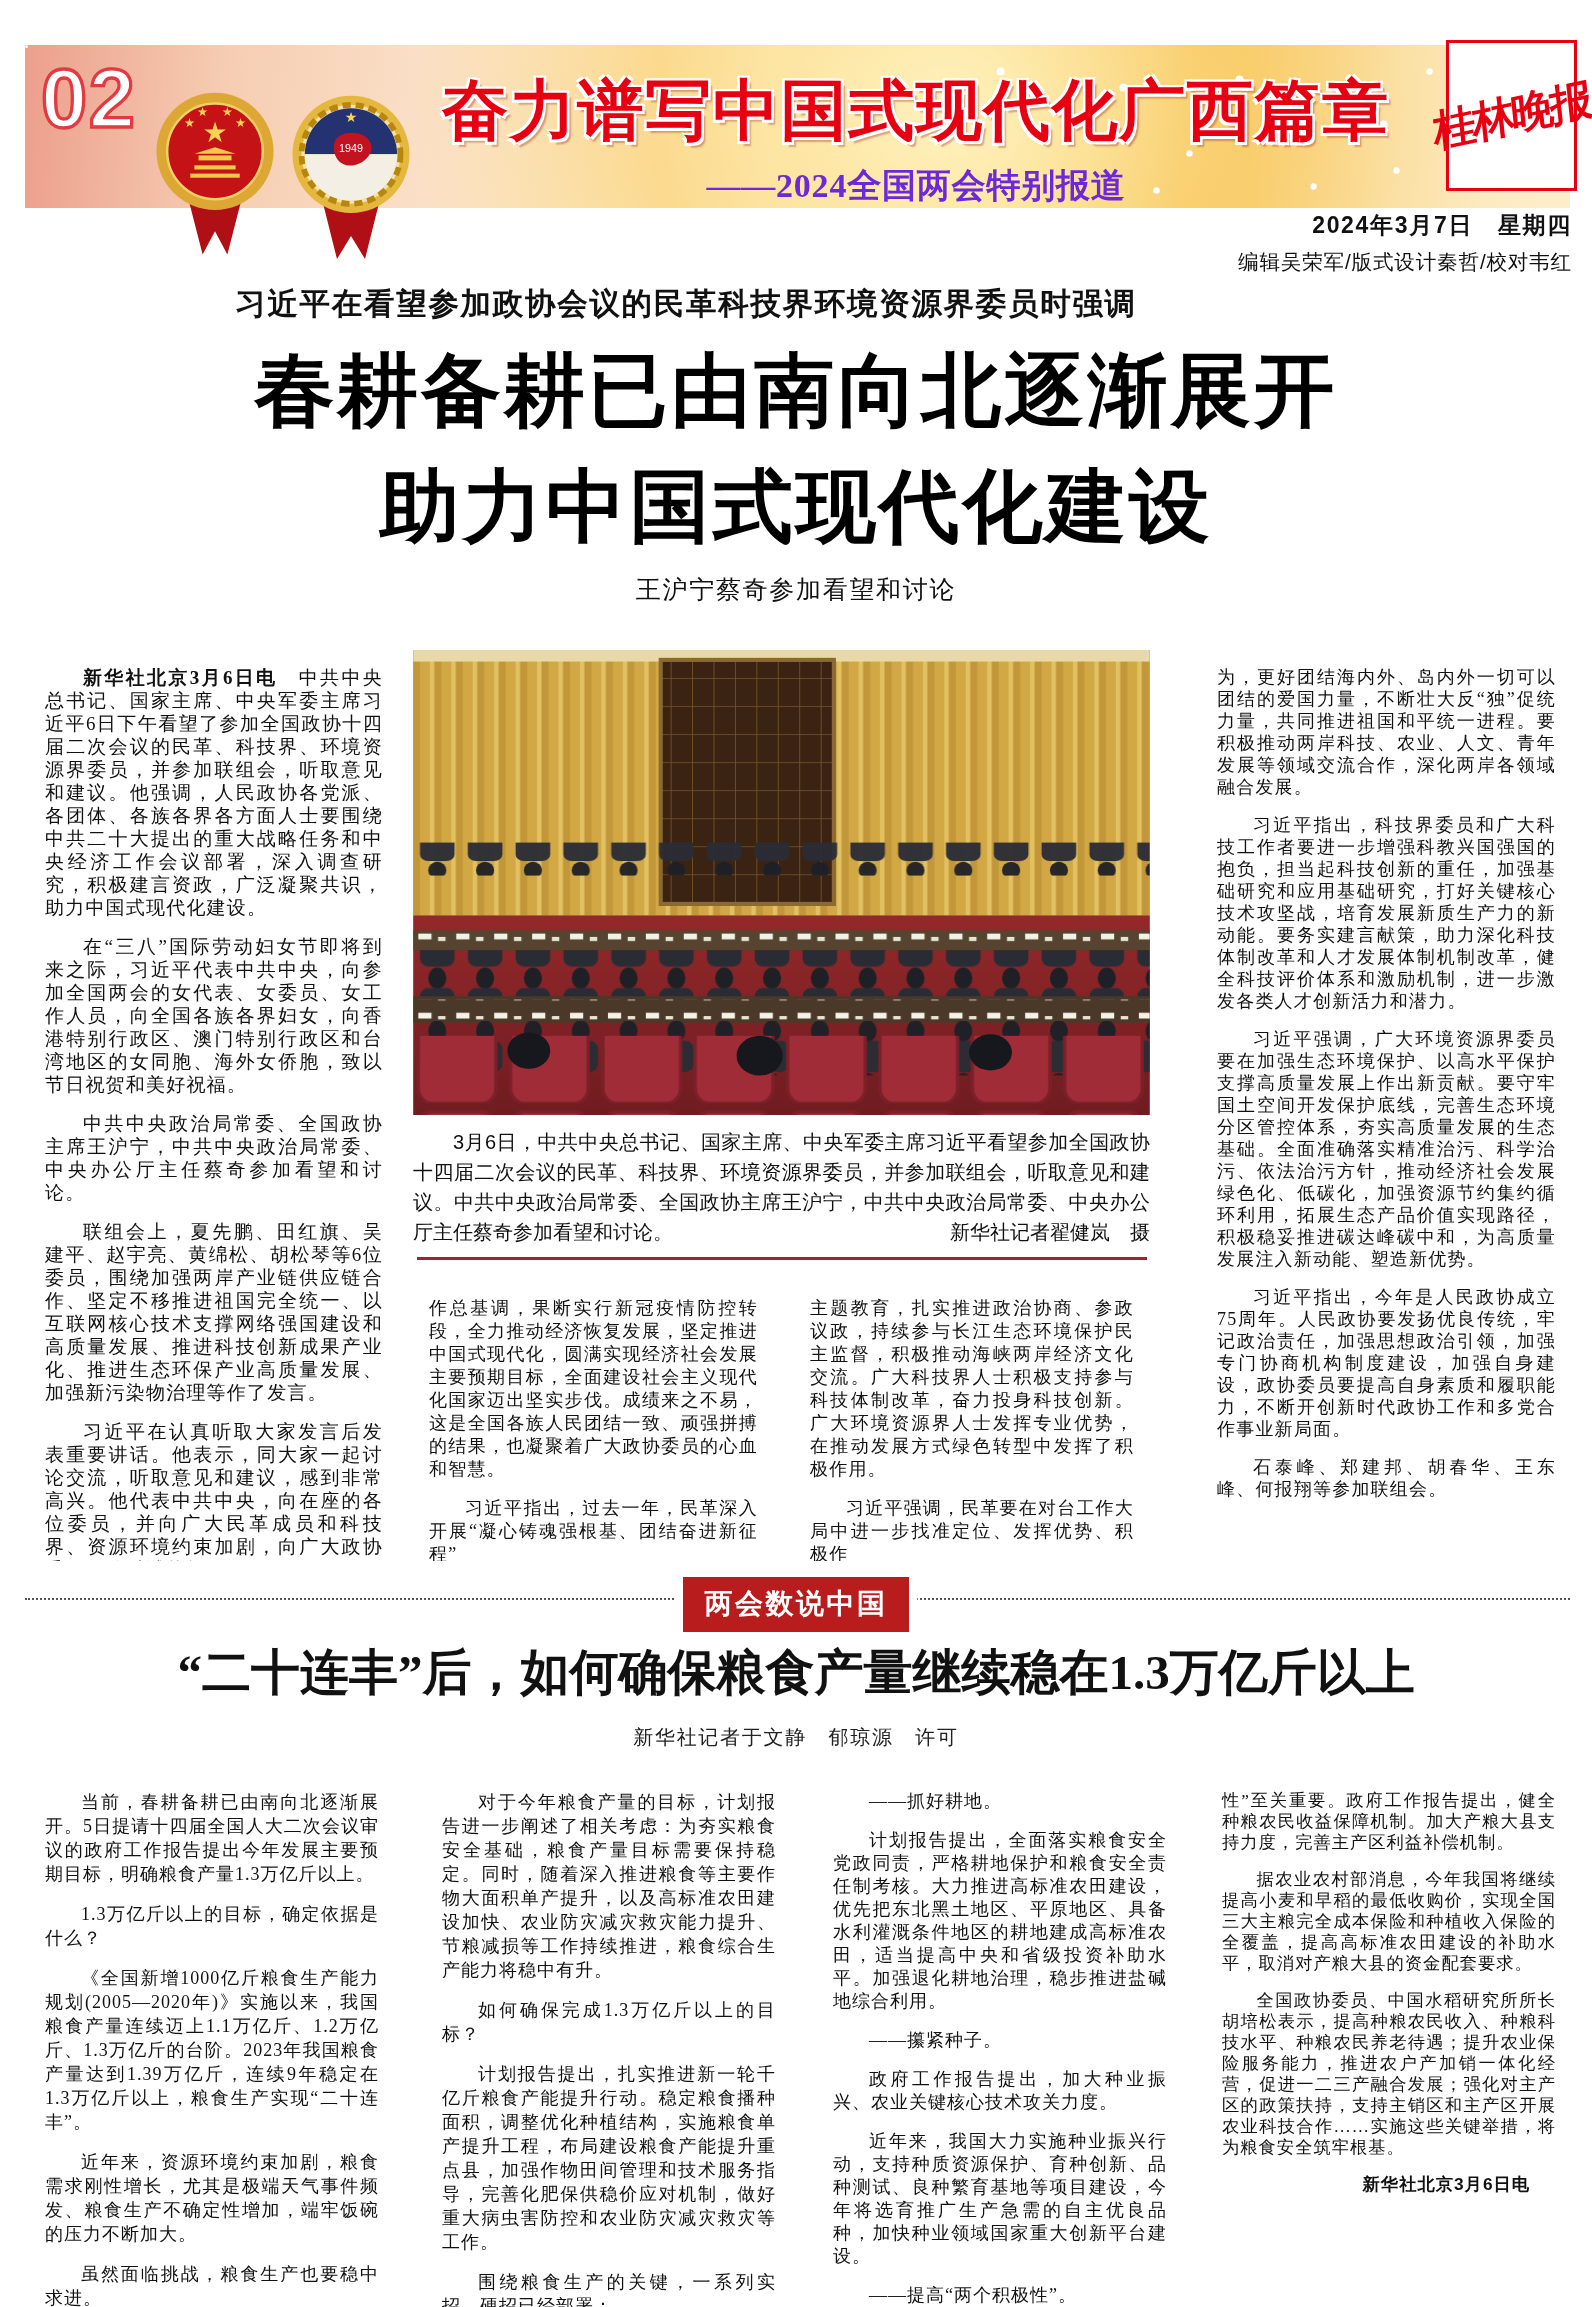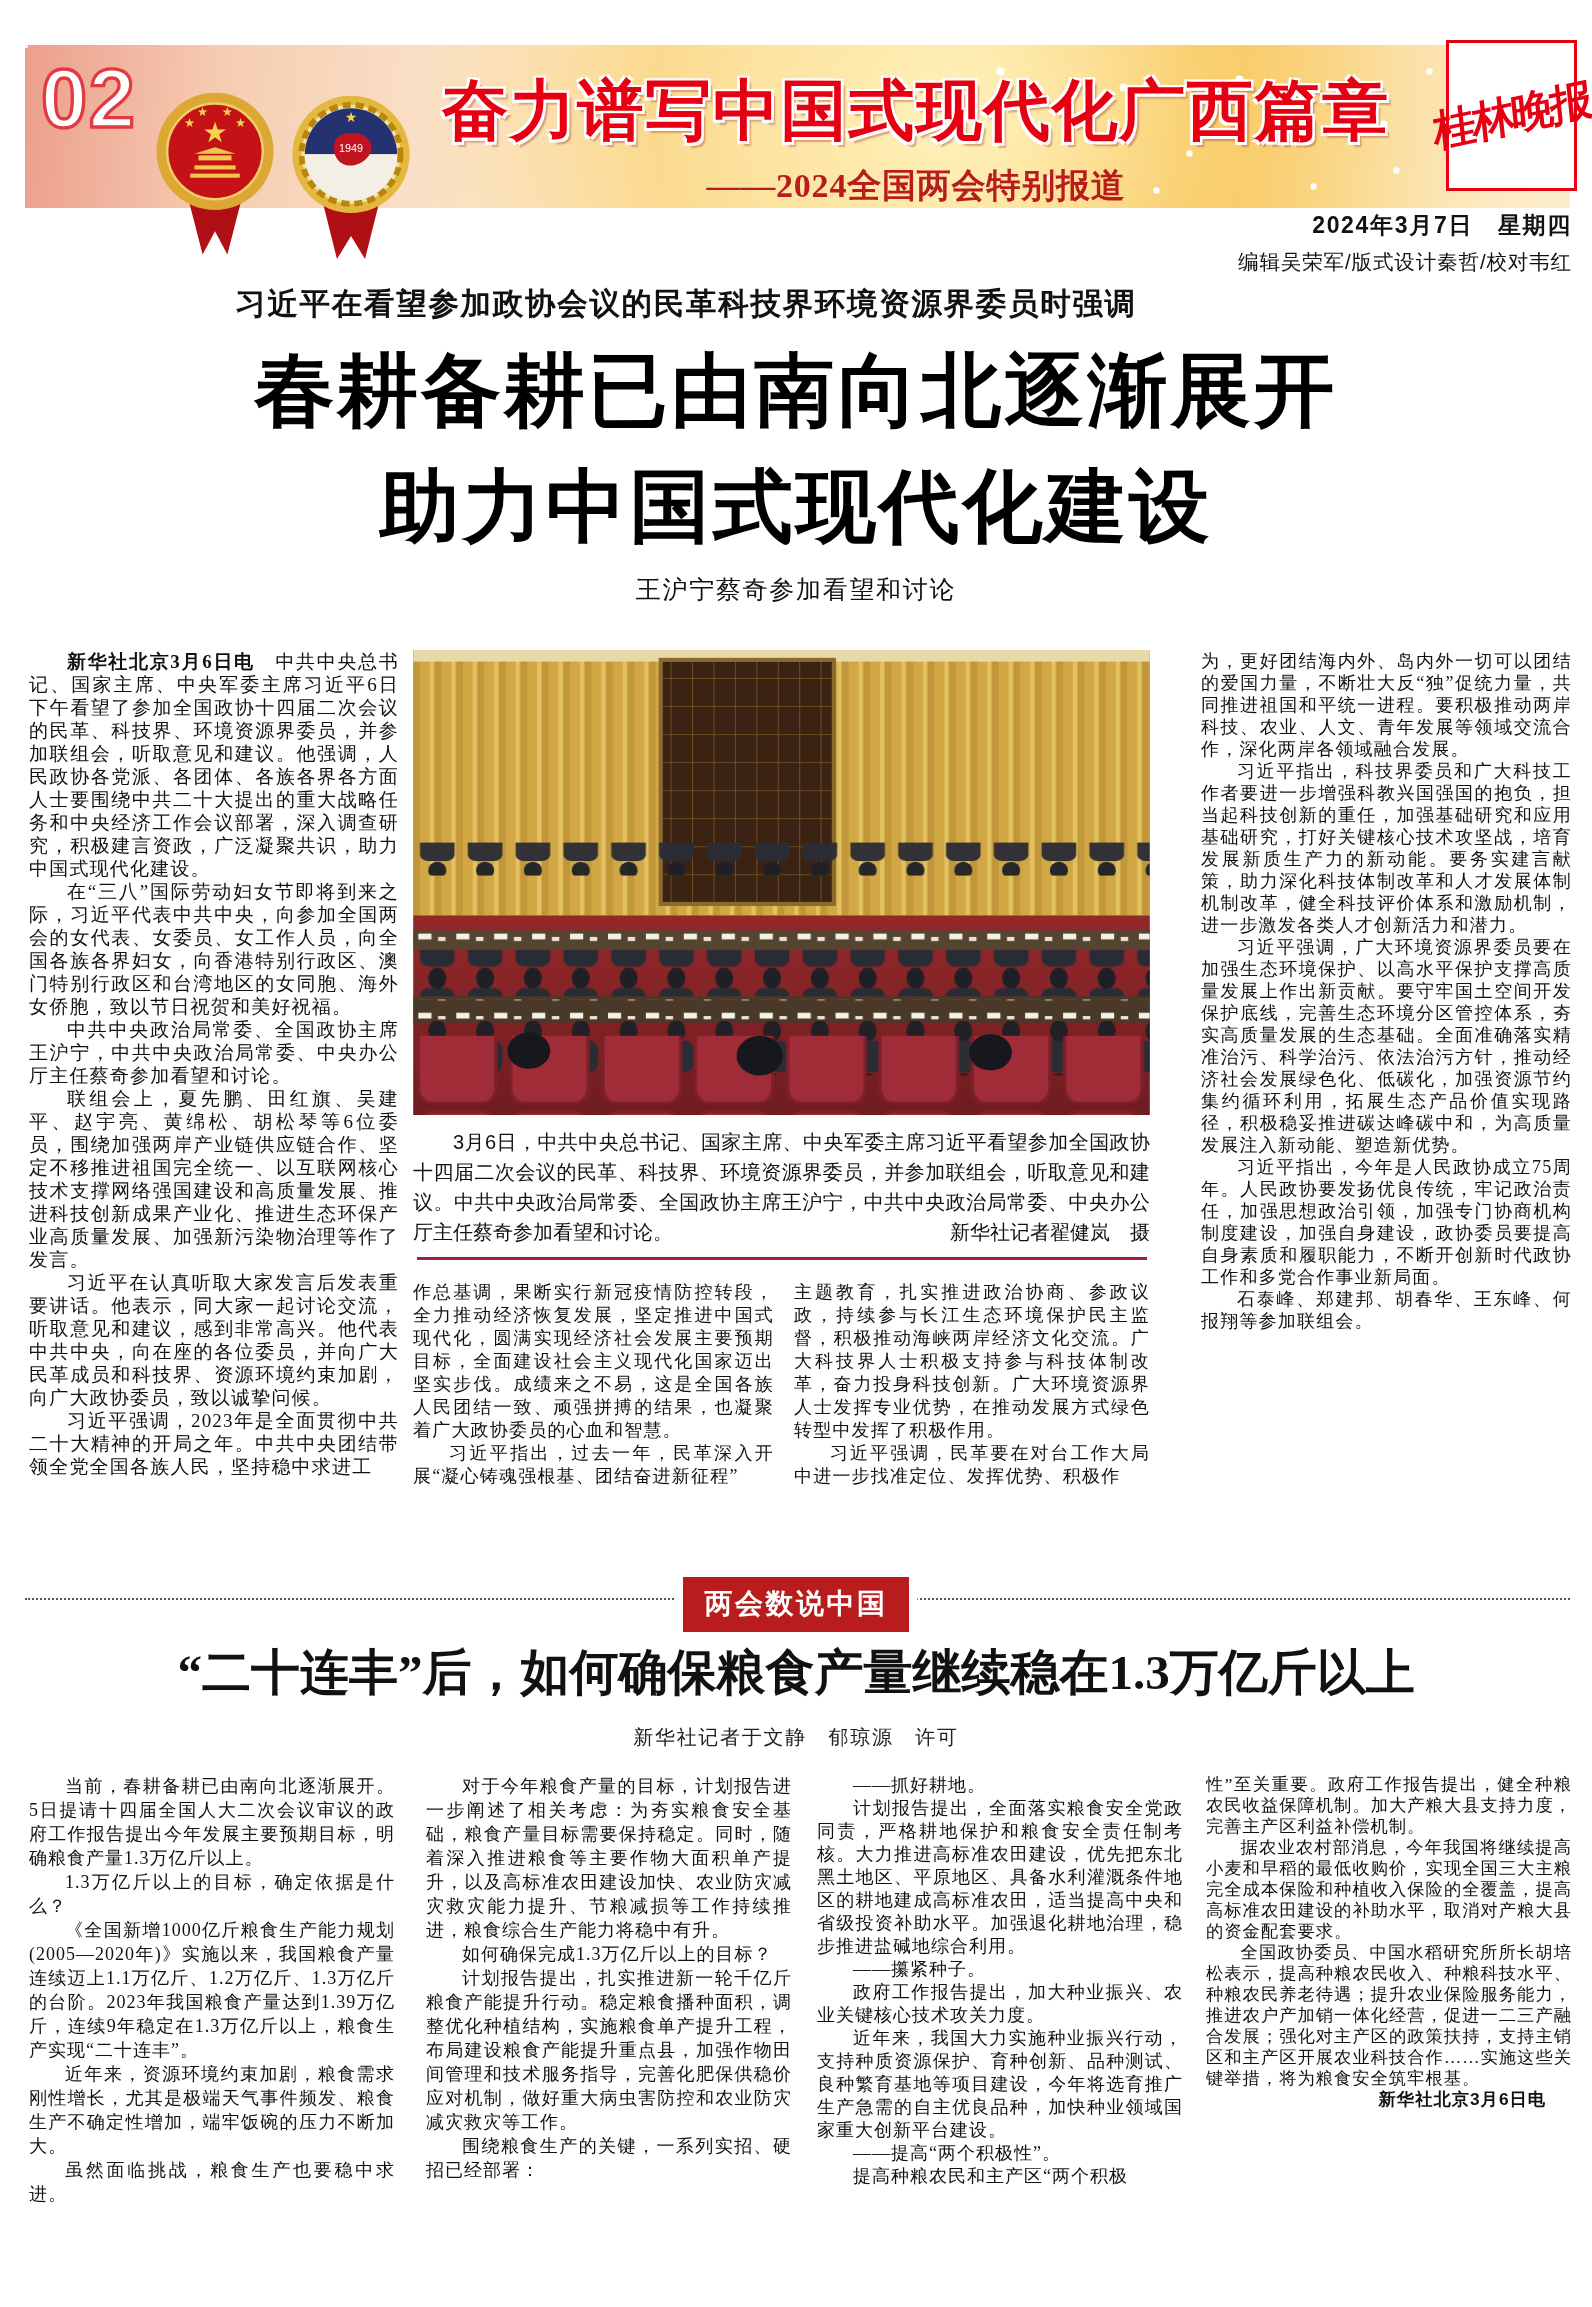--- a/index.html
+++ b/index.html
@@ -17,42 +17,42 @@
       1213px 33px 0 2.5px #fff,1262px 83px 0 1.7px #fff,1320px 50px 0 2.5px #fff,1370px 124px 0 1.7px #fff,
       1023px 132px 0 1.7px #fff,1130px 144px 0 1.7px #fff,1287px 140px 0 1.7px #fff,924px 91px 0 1.7px #fff,
       1403px 25px 0 1.7px #fff,1357px 78px 0 2.5px #fff;}
   .pagenum{left:41px;top:51px;font-family:"Liberation Sans","DejaVu Sans",sans-serif;
     font-size:83px;font-weight:700;color:#fff;-webkit-text-stroke:3.3px #e23a42;
     text-shadow:0 0 1.7px #e23a42;letter-spacing:1.7px;}
   .banner-title{left:429px;top:66px;width:974px;text-align:center;
     font-family:"Liberation Sans","DejaVu Sans",sans-serif;font-size:66px;font-weight:900;color:#e60012;letter-spacing:1.7px;
     text-shadow:-2.5px -2.5px 0 #fff,2.5px -2.5px 0 #fff,-2.5px 2.5px 0 #fff,2.5px 2.5px 0 #fff,4.1px 5px 1.7px rgba(150,30,20,.35);}
   .banner-sub{left:429px;top:163px;width:974px;text-align:center;
-    font-size:34px;font-weight:700;color:#b91c1c;letter-spacing:0.8px;}
+    font-size:34px;font-weight:700;color:#6d28d9;letter-spacing:0.8px;}
   .masthead{left:1446px;top:40px;width:125px;height:145px;background:#fff;border:3.3px solid #e60012;
     display:flex;align-items:center;justify-content:center;}
   .masthead span{display:block;transform:rotate(-12deg) skewX(-6deg);font-size:43px;font-weight:700;
     color:#e60012;font-family:"Liberation Serif","DejaVu Serif",serif;letter-spacing:-3.3px;white-space:nowrap;}
   .issue{left:990px;top:210px;width:582px;text-align:right;
     font-family:"Liberation Sans","DejaVu Sans",sans-serif;}
   .issue .date{font-size:23px;font-weight:700;letter-spacing:1.7px;}
   .issue .eds{font-size:20.6px;margin-top:6.6px;letter-spacing:0.8px;}
 
   
   .kicker{left:0;top:284px;width:1372px;text-align:center;
     font-family:"Liberation Sans","DejaVu Sans",sans-serif;font-size:30.5px;font-weight:700;letter-spacing:1.7px;}
   .hl{left:0;top:333px;width:1592px;text-align:center;
     font-family:"Liberation Sans","DejaVu Sans",sans-serif;font-weight:900;color:#000;
     font-size:80px;line-height:116px;letter-spacing:3.3px;}
   .deck{left:0;top:573px;width:1592px;text-align:center;
     font-family:"Liberation Sans","DejaVu Sans",sans-serif;font-size:25px;letter-spacing:1.7px;}
 
   
   .col{position:absolute;text-align:justify;overflow:hidden;}
-  .col p{margin:0;text-indent:2em;}
+  .col p{margin:16px;text-indent:2em;}
   .col p.noind{text-indent:0;}
   .leftcol{left:29px;top:650px;width:370px;height:911px;font-size:19px;line-height:23px;letter-spacing:1.2px;}
   .rightcol{left:1201px;top:650px;width:371px;height:913px;font-size:18px;line-height:22px;letter-spacing:1.2px;}
   .mida{left:413px;top:1281px;width:361px;height:280px;font-size:18px;line-height:23px;letter-spacing:1.2px;}
   .midb{left:794px;top:1281px;width:356px;height:280px;font-size:18px;line-height:23px;letter-spacing:1.2px;}
   .dateline{font-weight:700;}
 
   
   .photo{left:413px;top:650px;width:737px;height:465px;overflow:hidden;background:#caa246;}
   .caption{left:413px;top:1127px;width:737px;height:125px;

